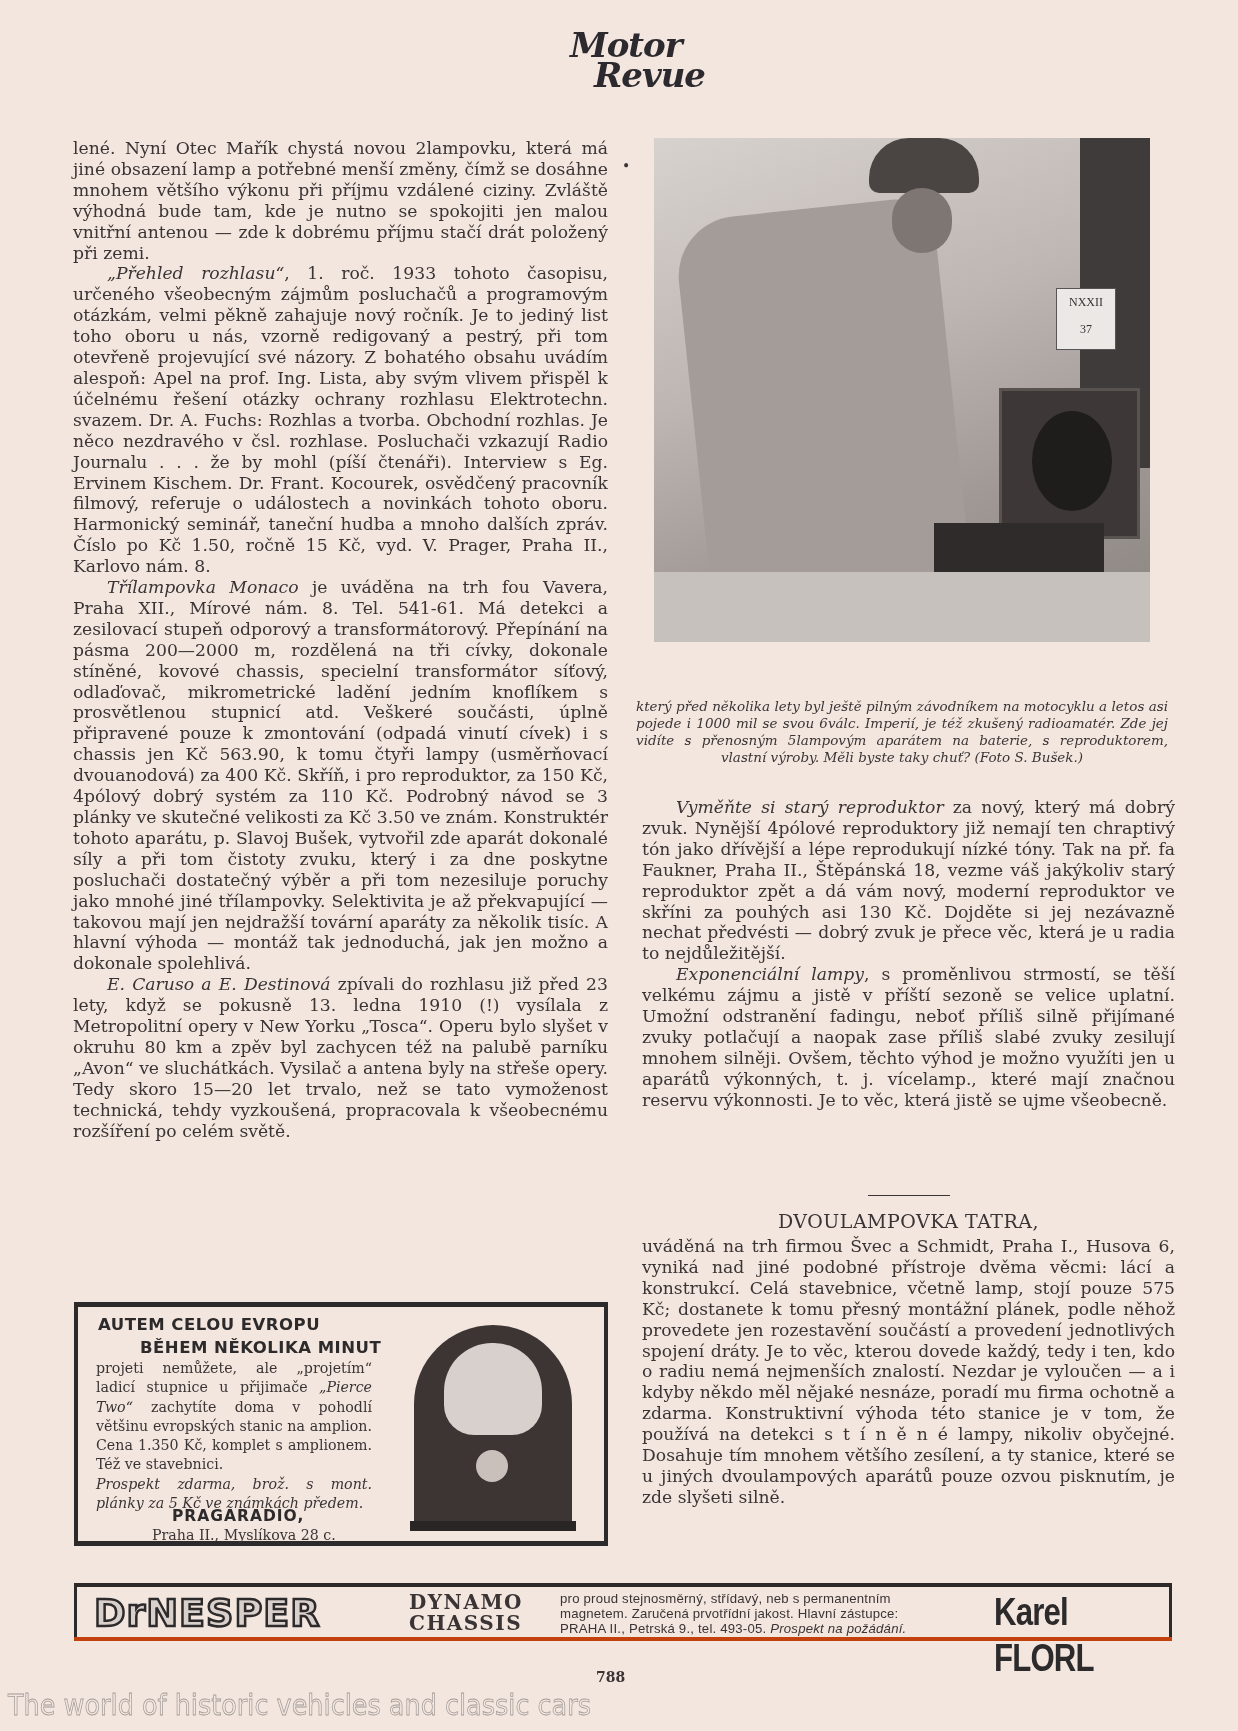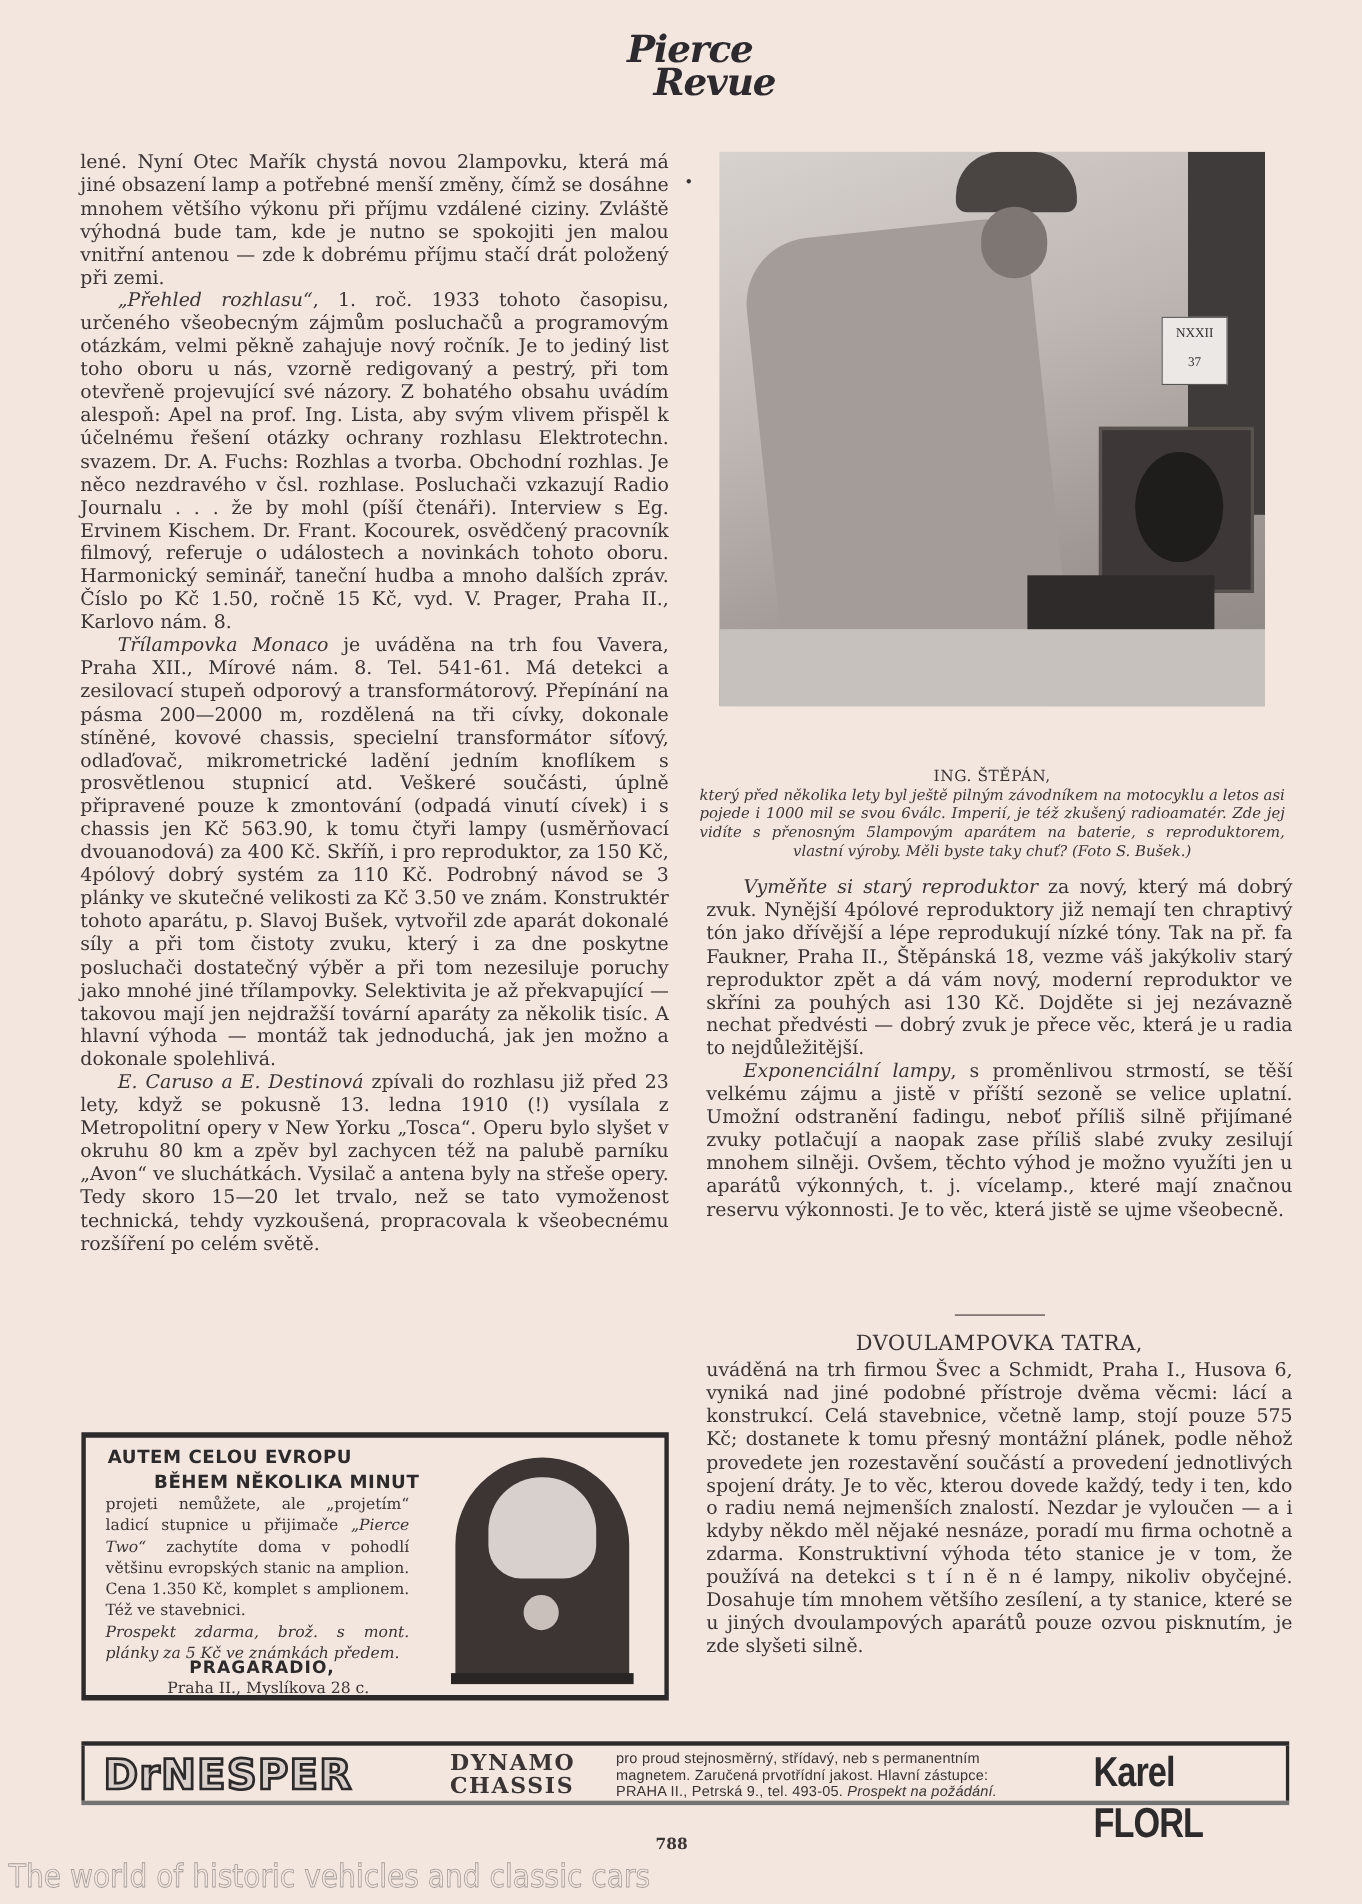--- a/index.html
+++ b/index.html
@@ -51,39 +51,39 @@
   .ad1 .body p { margin:0; }
   .ad1 .brand { position:absolute; left:94px; top:200px; font-family:"DejaVu Sans", sans-serif; font-weight:bold; font-size:15.5px; letter-spacing:1px; color:#2d2a2b; }
   .ad1 .addr { position:absolute; left:74px; top:220px; font-size:14.2px; }
   .radio { position:absolute; left:336px; top:18px; width:160px; height:210px; }
   .radio .cab { position:absolute; left:0; top:0; width:158px; height:200px; background:#3c3534; border-radius:80px 80px 4px 4px; }
   .radio .grille { position:absolute; left:30px; top:18px; width:98px; height:92px; background:#d8d0cc; border-radius:48px 48px 30px 30px; }
   .radio .dial { position:absolute; left:62px; top:125px; width:32px; height:32px; border-radius:50%; background:#c9c0bc; }
   .radio .base { position:absolute; left:-4px; top:196px; width:166px; height:10px; background:#2a2525; }
 
   .ad2 { position:absolute; left:74px; top:1583px; width:1098px; height:58px;
-    border-top:4px solid #2d2a2b; border-bottom:4px solid #737373; box-sizing:border-box; }
+    border-top:4px solid #2d2a2b; border-bottom:4px solid #c2410c; box-sizing:border-box; }
   .ad2 .vl { position:absolute; top:0; bottom:0; width:3px; background:#2d2a2b; }
   .ad2 .nesper { position:absolute; left:20px; top:4px; font-family:"DejaVu Sans", sans-serif; font-weight:bold; font-size:38px; letter-spacing:1px;
     color:#d9d0cc; -webkit-text-stroke:2.5px #2d2a2b; line-height:44px; }
   .ad2 .dyn { position:absolute; left:335px; top:5px; font-family:"DejaVu Serif", serif; font-weight:bold; font-size:20px; line-height:21px; letter-spacing:1.5px; }
   .ad2 .small { position:absolute; left:486px; top:4px; width:422px; font-family:"Liberation Sans", sans-serif; font-size:13.2px; line-height:15px; color:#3a3434; }
   .ad2 .small div { white-space:nowrap; letter-spacing:0.2px; }
   .ad2 .florl { position:absolute; left:920px; top:2px; font-family:"Liberation Sans", sans-serif; font-weight:bold; font-size:38px; line-height:46px; letter-spacing:-1px; color:#2d2a2b; transform:scaleX(0.82); transform-origin:left; }
 
   .pagenum { position:absolute; left:596px; top:1669px; font-size:14px; font-weight:bold; }
   .watermark { position:absolute; left:8px; top:1688px; font-family:"DejaVu Sans", sans-serif; font-size:29px; color:transparent;
     -webkit-text-stroke:0.8px #a49c98; letter-spacing:0px; transform:scaleX(0.88); transform-origin:left; }
   .dot { position:absolute; left:622px; top:158px; font-size:14px; }
 </style>
 </head>
 <body>
 
 <div class="masthead">
-  <span class="l1">Pierce</span>
+  <span class="l1">Motor</span>
   <span class="l2">Revue</span>
 </div>
 
 <div class="col left-col">
   <p>lené. Nyní Otec Mařík chystá novou 2lampovku, která má jiné obsazení lamp a potřebné menší změny, čímž se dosáhne mnohem většího výkonu při příjmu vzdálené ciziny. Zvláště výhodná bude tam, kde je nutno se spokojiti jen malou vnitřní antenou — zde k dobrému příjmu stačí drát položený při zemi.</p>
   <p class="ind"><i>„Přehled rozhlasu“</i><span>, 1. roč. 1933 tohoto časopisu, určeného všeobecným zájmům posluchačů a programovým otázkám, velmi pěkně zahajuje nový ročník. Je to jediný list toho oboru u nás, vzorně redigovaný a pestrý, při tom otevřeně projevující své názory. Z bohatého obsahu uvádím alespoň: Apel na prof. Ing. Lista, aby svým vlivem přispěl k účelnému řešení otázky ochrany rozhlasu Elektrotechn. svazem. Dr. A. Fuchs: Rozhlas a tvorba. Obchodní rozhlas. Je něco nezdravého v čsl. rozhlase. Posluchači vzkazují Radio Journalu . . . že by mohl (píší čtenáři). Interview s Eg. Ervinem Kischem. Dr. Frant. Kocourek, osvědčený pracovník filmový, referuje o událostech a novinkách tohoto oboru. Harmonický seminář, taneční hudba a mnoho dalších zpráv. Číslo po Kč 1.50, ročně 15 Kč, vyd. V. Prager, Praha II., Karlovo nám. 8.</span></p>
   <p class="ind"><i>Třílampovka Monaco</i><span> je uváděna na trh fou Vavera, Praha XII., Mírové nám. 8. Tel. 541-61. Má detekci a zesilovací stupeň odporový a transformátorový. Přepínání na pásma 200—2000 m, rozdělená na tři cívky, dokonale stíněné, kovové chassis, specielní transformátor síťový, odlaďovač, mikrometrické ladění jedním knoflíkem s prosvětlenou stupnicí atd. Veškeré součásti, úplně připravené pouze k zmontování (odpadá vinutí cívek) i s chassis jen Kč 563.90, k tomu čtyři lampy (usměrňovací dvouanodová) za 400 Kč. Skříň, i pro reproduktor, za 150 Kč, 4pólový dobrý systém za 110 Kč. Podrobný návod se 3 plánky ve skutečné velikosti za Kč 3.50 ve znám. Konstruktér tohoto aparátu, p. Slavoj Bušek, vytvořil zde aparát dokonalé síly a při tom čistoty zvuku, který i za dne poskytne posluchači dostatečný výběr a při tom nezesiluje poruchy jako mnohé jiné třílampovky. Selektivita je až překvapující — takovou mají jen nejdražší tovární aparáty za několik tisíc. A hlavní výhoda — montáž tak jednoduchá, jak jen možno a dokonale spolehlivá.</span></p>
   <p class="ind"><i>E. Caruso a E. Destinová</i><span> zpívali do rozhlasu již před 23 lety, když se pokusně 13. ledna 1910 (!) vysílala z Metropolitní opery v New Yorku „Tosca“. Operu bylo slyšet v okruhu 80 km a zpěv byl zachycen též na palubě parníku „Avon“ ve sluchátkách. Vysilač a antena byly na střeše opery. Tedy skoro 15—20 let trvalo, než se tato vymoženost technická, tehdy vyzkoušená, propracovala k všeobecnému rozšíření po celém světě.</span></p>
 </div>
 
@@ -99,21 +99,20 @@
     <div>37</div>
   </div>
   <div class="box">
       <div class="speaker"></div>
     </div>
   <div class="case"></div>
   <div class="ground"></div>
 </div>
 
 <div class="caption">
-  <div class="name">ING. ŠTĚPÁN,</div>
   <div class="text">který před několika lety byl ještě pilným závodníkem na motocyklu a letos asi pojede i 1000 mil se svou 6válc. Imperií, je též zkušený radioamatér. Zde jej vidíte s přenosným 5lampovým aparátem na baterie, s reproduktorem, vlastní výroby. Měli byste taky chuť? (Foto S. Bušek.)</div>
 </div>
 
 <div class="col right-col">
   <p class="ind"><i>Vyměňte si starý reproduktor</i><span> za nový, který má dobrý zvuk. Nynější 4pólové reproduktory již nemají ten chraptivý tón jako dřívější a lépe reprodukují nízké tóny. Tak na př. fa Faukner, Praha II., Štěpánská 18, vezme váš jakýkoliv starý reproduktor zpět a dá vám nový, moderní reproduktor ve skříni za pouhých asi 130 Kč. Dojděte si jej nezávazně nechat předvésti — dobrý zvuk je přece věc, která je u radia to nejdůležitější.</span></p>
   <p class="ind"><i>Exponenciální lampy</i><span>, s proměnlivou strmostí, se těší velkému zájmu a jistě v příští sezoně se velice uplatní. Umožní odstranění fadingu, neboť příliš silně přijímané zvuky potlačují a naopak zase příliš slabé zvuky zesilují mnohem silněji. Ovšem, těchto výhod je možno využíti jen u aparátů výkonných, t. j. vícelamp., které mají značnou reservu výkonnosti. Je to věc, která jistě se ujme všeobecně.</span></p>
 </div>
 
 <div class="rule"></div>
 <div class="heading">DVOULAMPOVKA TATRA,</div>

